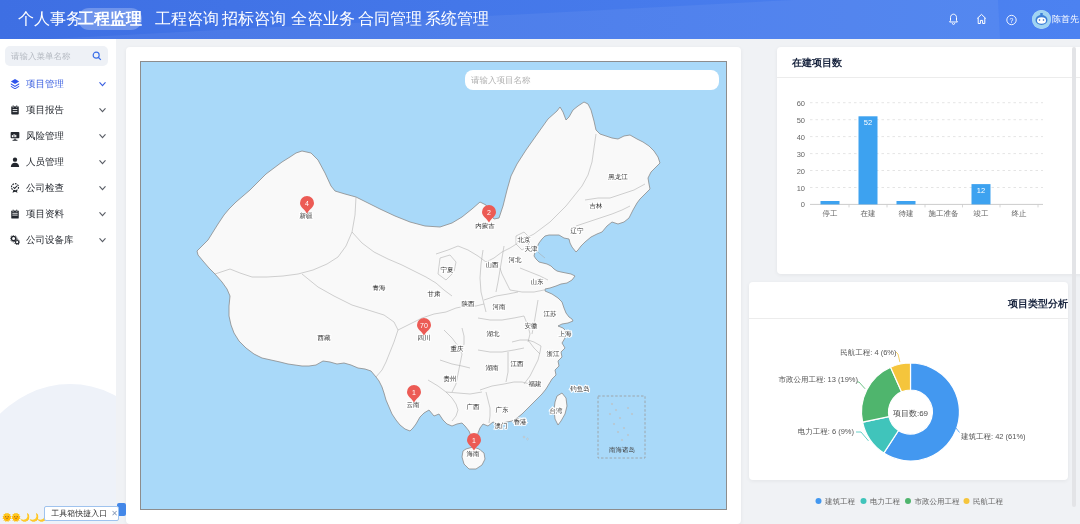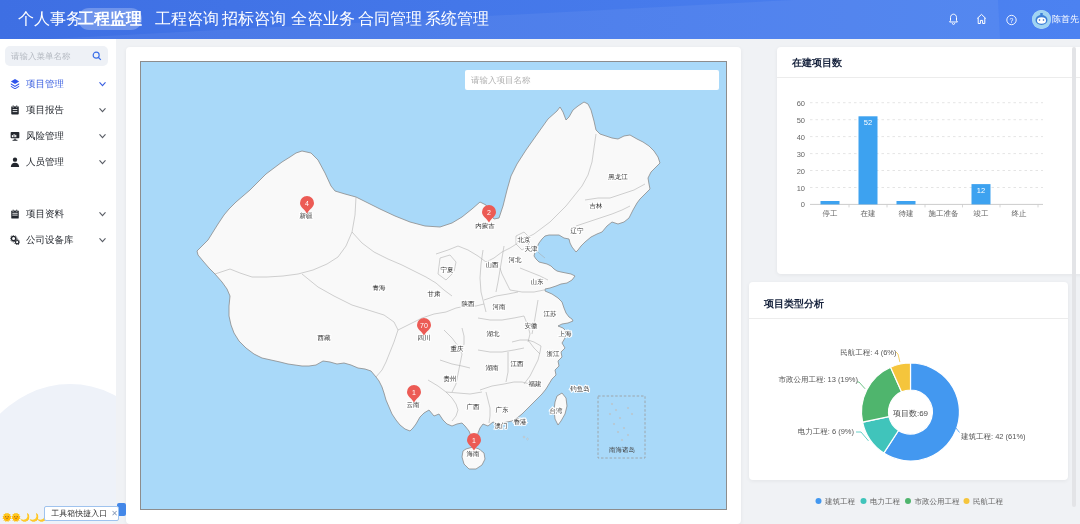--- a/index.html
+++ b/index.html
@@ -16,21 +16,21 @@
 #sidebar .deco { position:absolute; left:-40px; bottom:-120px; width:220px; height:260px; background:#eef2f9; border-radius:50%; }
 #ssearch { position:absolute; left:5px; top:7px; width:103px; height:20px; background:#eef1f6; border-radius:5px; color:#b5bac2; font-size:8.5px; line-height:20px; padding-left:6px; }
 .mitem { position:absolute; left:0; width:116px; height:26px; font-size:9.5px; color:#23272e; line-height:26px; }
 .mitem .txt { position:absolute; left:26px; }
 .mitem .chev { position:absolute; left:99px; top:10px; width:7px; height:7px; }
 .mitem .chev svg { display:block; }
 .mitem.act, .mitem.act .chev { color:#3a5fe0;text-align:center; }
 .micon { position:absolute; left:10px; top:8px; width:10px; height:10px; }
 #mapcard { position:absolute; left:126px; top:47px; width:615px; height:477px; background:#fff; border-radius:4px; box-shadow:0 1px 4px rgba(0,0,0,0.06); }
 #map { position:absolute; left:140px; top:61px; width:587px; height:449px; }
-#mapsearch { position:absolute; left:465px; top:70px; width:254px; height:20px; background:#fff; border-radius:2px; font-size:8.5px; color:#b0b0b0; line-height:20px; padding-left:6px; }
+#mapsearch { position:absolute; left:465px; top:70px; width:254px; height:20px; background:#fff; border-radius:8px; font-size:8.5px; color:#b0b0b0; line-height:20px; padding-left:6px; }
 .card { position:absolute; left:749px; width:319px; background:#fff; border-radius:4px; box-shadow:0 1px 4px rgba(0,0,0,0.06); }
 .cardhead { position:absolute; left:0; top:0; width:100%; height:31px; border-bottom:1px solid #ececec; font-size:10px; font-weight:bold; color:#17233d; line-height:31px; padding-left:15px; }
 #toolbox { position:absolute; left:44px; top:506px; width:75px; height:15px; background:#fff; border:1px solid #9fc3ee; border-radius:2px; font-size:8px; color:#333; line-height:13px; text-align:right; z-index:5; }
 #toolbox .x { color:#8a9cb8; margin-left:4px; font-size:8px; }
 #emojis { position:absolute; left:2px; top:513px; font-size:8px; letter-spacing:-1px; z-index:4; white-space:nowrap; }
 #bluebtn { position:absolute; left:117px; top:503px; width:9px; height:13px; background:#4387e8; border-radius:2px; z-index:3; }
 #scrollbar { position:absolute; left:1072px; top:47px; width:4px; height:460px; background:#e3e4e7; border-radius:2px; }
 </style>
 </head>
 <body>
@@ -117,20 +117,33 @@
           <path d="M0.8 1.6 L3.5 4.6 L6.2 1.6" fill="none" stroke="#5a5e66" stroke-width="1.1" stroke-linecap="round"></path>
         </svg>
       </span>
   </div>
   <div class="mitem" style="top:110px">
     <svg class="micon" viewBox="0 0 12 12">
         <circle cx="6" cy="3.2" r="2.6" fill="#23272e"></circle>
         <path d="M1 12 C1 8.6 3.2 6.8 6 6.8 C8.8 6.8 11 8.6 11 12 Z" fill="#23272e"></path>
       </svg>
     <span class="txt">人员管理</span>
+      <span class="chev">
+        <svg width="7" height="7" viewBox="0 0 7 7">
+          <path d="M0.8 1.6 L3.5 4.6 L6.2 1.6" fill="none" stroke="#5a5e66" stroke-width="1.1" stroke-linecap="round"></path>
+        </svg>
+      </span>
+  </div>
+  <div class="mitem" style="top:136px">
+    <svg class="micon" viewBox="0 0 12 12">
+        <circle cx="6" cy="5" r="4.2" fill="none" stroke="#23272e" stroke-width="1.4" stroke-dasharray="2 1.2"></circle>
+        <path d="M4 5 L5.6 6.6 L8.4 3.4" fill="none" stroke="#23272e" stroke-width="1.3"></path>
+        <path d="M4 8.6 L3 11.8 L6 10.4 L9 11.8 L8 8.6" fill="#23272e"></path>
+      </svg>
+    <span class="txt">公司检查</span>
       <span class="chev">
         <svg width="7" height="7" viewBox="0 0 7 7">
           <path d="M0.8 1.6 L3.5 4.6 L6.2 1.6" fill="none" stroke="#5a5e66" stroke-width="1.1" stroke-linecap="round"></path>
         </svg>
       </span>
   </div>
   <div class="mitem" style="top:162px">
     <svg class="micon" viewBox="0 0 12 12">
         <rect x="1.5" y="1.8" width="9" height="9.6" rx="1" fill="#23272e"></rect>
         <rect x="3" y="0.5" width="1.6" height="2.6" rx="0.6" fill="#23272e" stroke="#fff" stroke-width="0.5"></rect>
@@ -307,21 +320,21 @@
 <text x="194.5" y="138.4" font-size="7.5" fill="#666" text-anchor="middle">施工准备</text>
 <line x1="213.5" y1="126.4" x2="213.5" y2="129.4" stroke="#ccc" stroke-width="0.8"></line>
 <rect x="222.5" y="106.1" width="19" height="20.3" fill="#3da2f0"></rect>
 <text x="232" y="115.1" font-size="7.5" fill="#fff" text-anchor="middle">12</text>
 <text x="232" y="138.4" font-size="7.5" fill="#666" text-anchor="middle">竣工</text>
 <line x1="251" y1="126.4" x2="251" y2="129.4" stroke="#ccc" stroke-width="0.8"></line>
 <text x="270" y="138.4" font-size="7.5" fill="#666" text-anchor="middle">终止</text>
 <line x1="289" y1="126.4" x2="289" y2="129.4" stroke="#ccc" stroke-width="0.8"></line>
 </svg>
 
-<div class="card" style="top:282px; height:198px;">
+<div class="card" style="top:282px; height:198px;text-align:right;">
   <div class="cardhead" style="height:37px; line-height:44px;">项目类型分析</div>
 </div>
 <svg id="piesvg" viewBox="0 0 319 242" width="319" height="242" style="position:absolute;left:749px;top:282px">
 <path d="M161.5,81.0 A49,49 0 1 1 134.8,171.1 L149.5,148.5 A22,22 0 1 0 161.5,108.0 Z" fill="#4398f0" stroke="#fff" stroke-width="1.2"></path>
 <path d="M134.8,171.1 A49,49 0 0 1 113.6,140.2 L140.0,134.6 A22,22 0 0 0 149.5,148.5 Z" fill="#40c4bb" stroke="#fff" stroke-width="1.2"></path>
 <path d="M113.6,140.2 A49,49 0 0 1 141.6,85.2 L152.6,109.9 A22,22 0 0 0 140.0,134.6 Z" fill="#4fb56d" stroke="#fff" stroke-width="1.2"></path>
 <path d="M141.6,85.2 A49,49 0 0 1 161.5,81.0 L161.5,108.0 A22,22 0 0 0 152.6,109.9 Z" fill="#f5c53c" stroke="#fff" stroke-width="1.2"></path>
 <text x="161.5" y="134" font-size="8" fill="#4a4a4a" text-anchor="middle">项目数:69</text>
 <polyline points="203.5,141.5 210.5,150.5" fill="none" stroke="#4398f0" stroke-width="0.8"></polyline>
 

